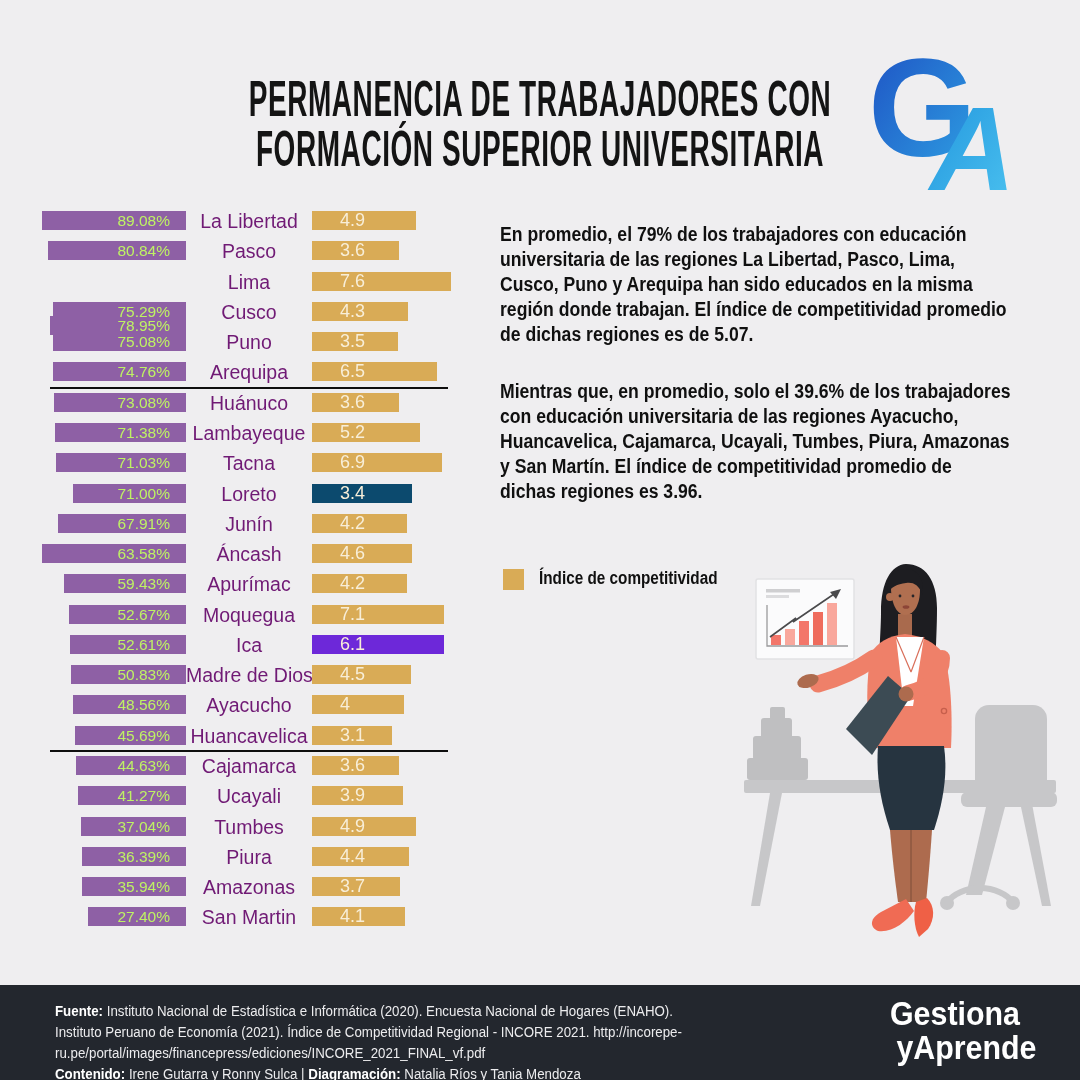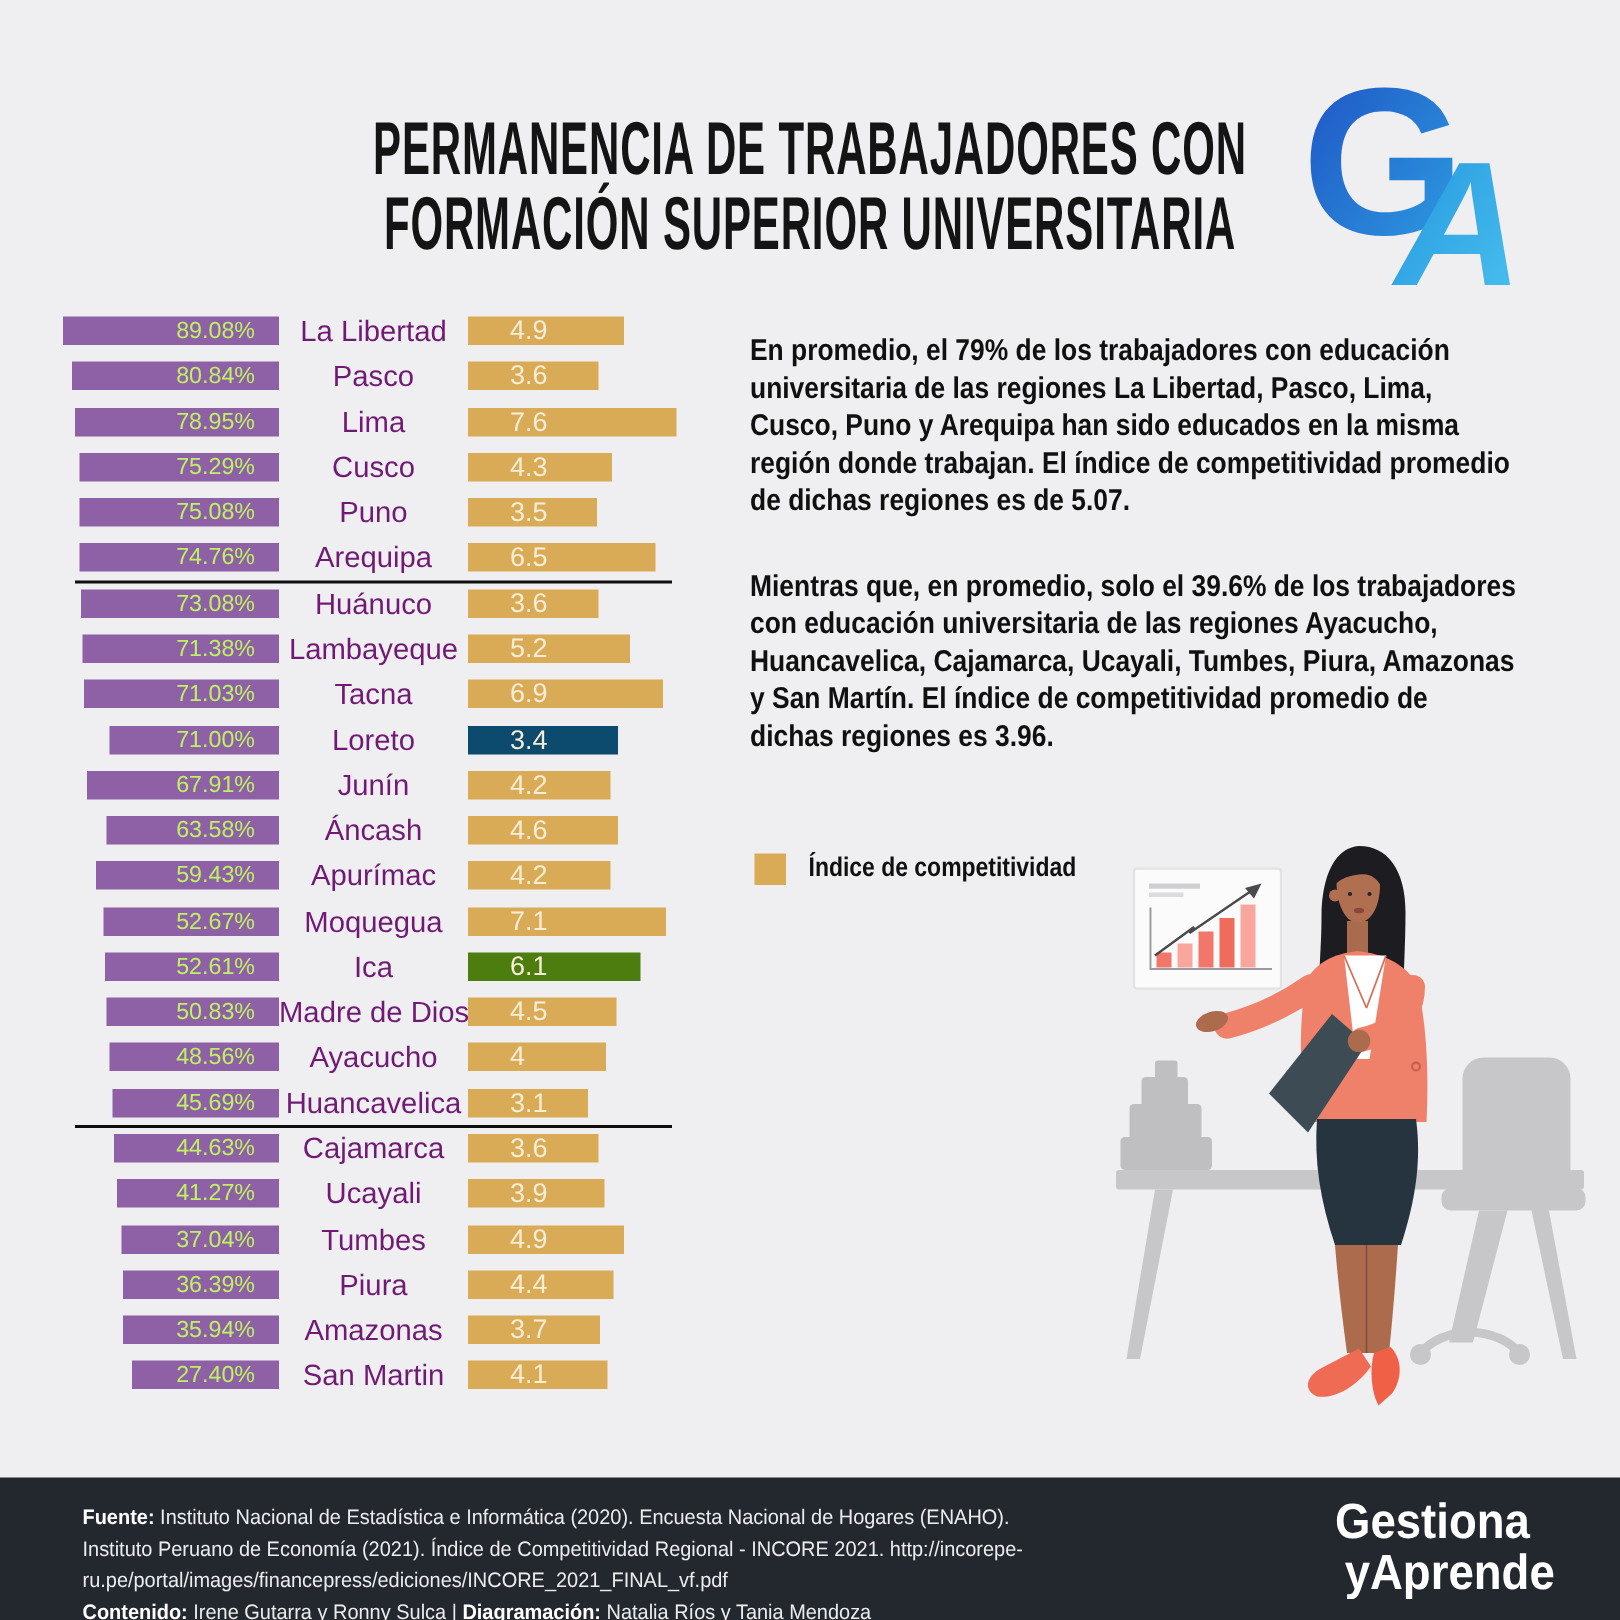--- a/index.html
+++ b/index.html
@@ -92,21 +92,21 @@
         <div class="pbar" style="width: 144px; background: rgb(142, 96, 165);">89.08%</div>
         <div class="rlabel">La Libertad</div>
         <div class="gbar" style="width: 104px; background: rgb(217, 171, 86);">4.9</div>
       </div>
       <div class="crow" style="top: 30px;">
         <div class="pbar" style="width: 138px; background: rgb(142, 96, 165);">80.84%</div>
         <div class="rlabel">Pasco</div>
         <div class="gbar" style="width: 87px; background: rgb(217, 171, 86);">3.6</div>
       </div>
       <div class="crow" style="top: 61px;">
-        <div class="pbar" style="width: 136px; background: rgb(142, 96, 165);">78.95%</div>
+        <div class="pbar" style="width: 136px; background: rgb(142, 96, 165); margin-top: 44px;">78.95%</div>
         <div class="rlabel">Lima</div>
         <div class="gbar" style="width: 139px; background: rgb(217, 171, 86);">7.6</div>
       </div>
       <div class="crow" style="top: 91px;">
         <div class="pbar" style="width: 133px; background: rgb(142, 96, 165);">75.29%</div>
         <div class="rlabel">Cusco</div>
         <div class="gbar" style="width: 96px; background: rgb(217, 171, 86);">4.3</div>
       </div>
       <div class="crow" style="top: 121px;">
         <div class="pbar" style="width: 133px; background: rgb(142, 96, 165);">75.08%</div>
@@ -137,38 +137,38 @@
         <div class="pbar" style="width: 113px; background: rgb(142, 96, 165);">71.00%</div>
         <div class="rlabel">Loreto</div>
         <div class="gbar" style="width: 100px; background: #0c4a6e;">3.4</div>
       </div>
       <div class="crow" style="top: 303px;">
         <div class="pbar" style="width: 128px; background: rgb(142, 96, 165);">67.91%</div>
         <div class="rlabel">Junín</div>
         <div class="gbar" style="width: 95px; background: rgb(217, 171, 86);">4.2</div>
       </div>
       <div class="crow" style="top: 333px;">
-        <div class="pbar" style="width: 115px; background: rgb(142, 96, 165);">63.58%</div>
+        <div class="pbar" style="width: 144px; background: rgb(142, 96, 165);">63.58%</div>
         <div class="rlabel">Áncash</div>
         <div class="gbar" style="width: 100px; background: rgb(217, 171, 86);">4.6</div>
       </div>
       <div class="crow" style="top: 363px;">
         <div class="pbar" style="width: 122px; background: rgb(142, 96, 165);">59.43%</div>
         <div class="rlabel">Apurímac</div>
         <div class="gbar" style="width: 95px; background: rgb(217, 171, 86);">4.2</div>
       </div>
       <div class="crow" style="top: 394px;">
         <div class="pbar" style="width: 117px; background: rgb(142, 96, 165);">52.67%</div>
         <div class="rlabel">Moquegua</div>
         <div class="gbar" style="width: 132px; background: rgb(217, 171, 86);">7.1</div>
       </div>
       <div class="crow" style="top: 424px;">
         <div class="pbar" style="width: 116px; background: rgb(142, 96, 165);">52.61%</div>
         <div class="rlabel">Ica</div>
-        <div class="gbar" style="width: 115px; background: #4d7c0f;">6.1</div>
+        <div class="gbar" style="width: 132px; background: #6d28d9;">6.1</div>
       </div>
       <div class="crow" style="top: 454px;">
         <div class="pbar" style="width: 115px; background: rgb(142, 96, 165);">50.83%</div>
         <div class="rlabel">Madre de Dios</div>
         <div class="gbar" style="width: 99px; background: rgb(217, 171, 86);">4.5</div>
       </div>
       <div class="crow" style="top: 484px;">
         <div class="pbar" style="width: 113px; background: rgb(142, 96, 165);">48.56%</div>
         <div class="rlabel">Ayacucho</div>
         <div class="gbar" style="width: 92px; background: rgb(217, 171, 86);">4</div>

